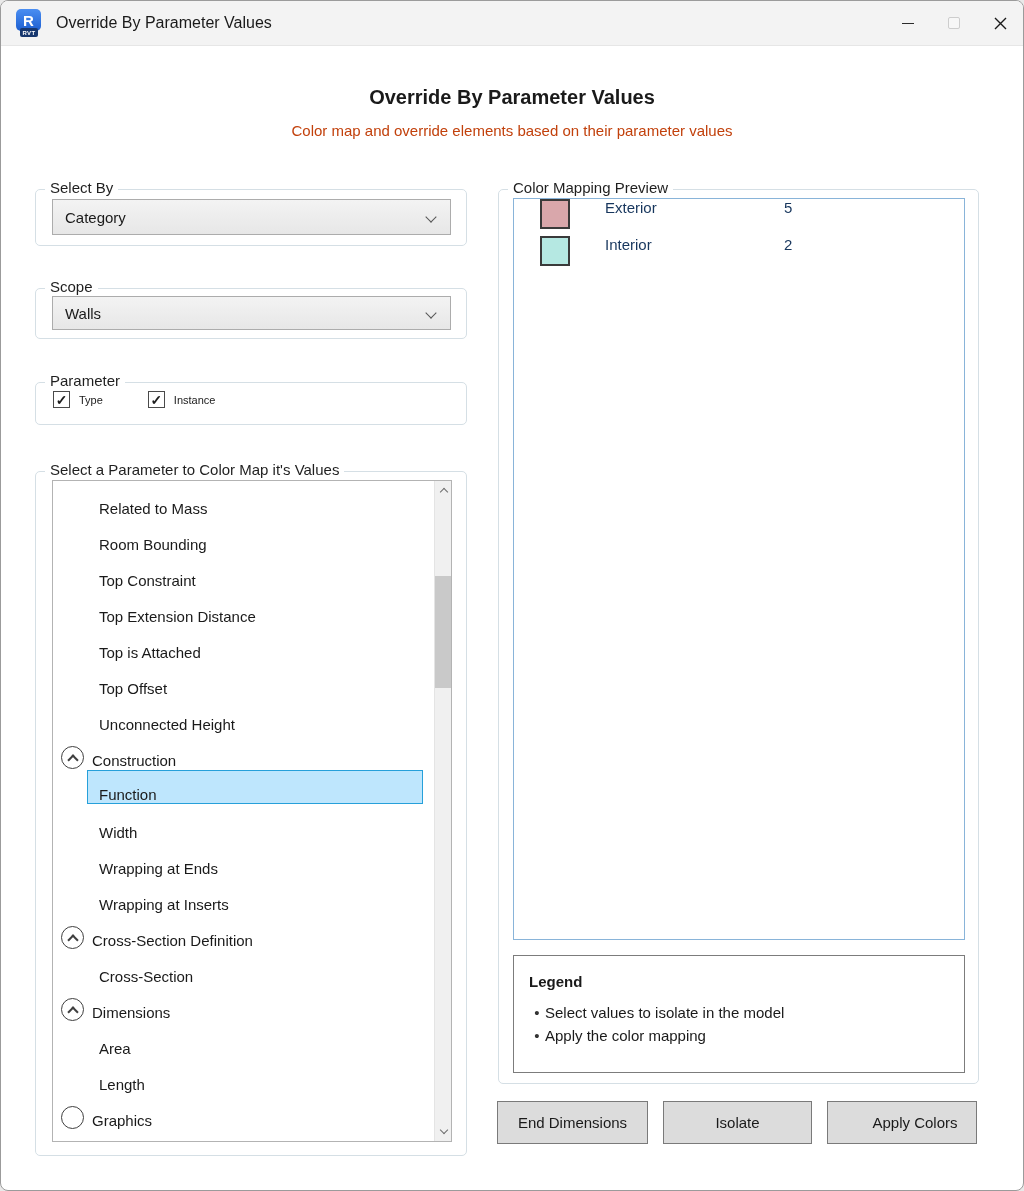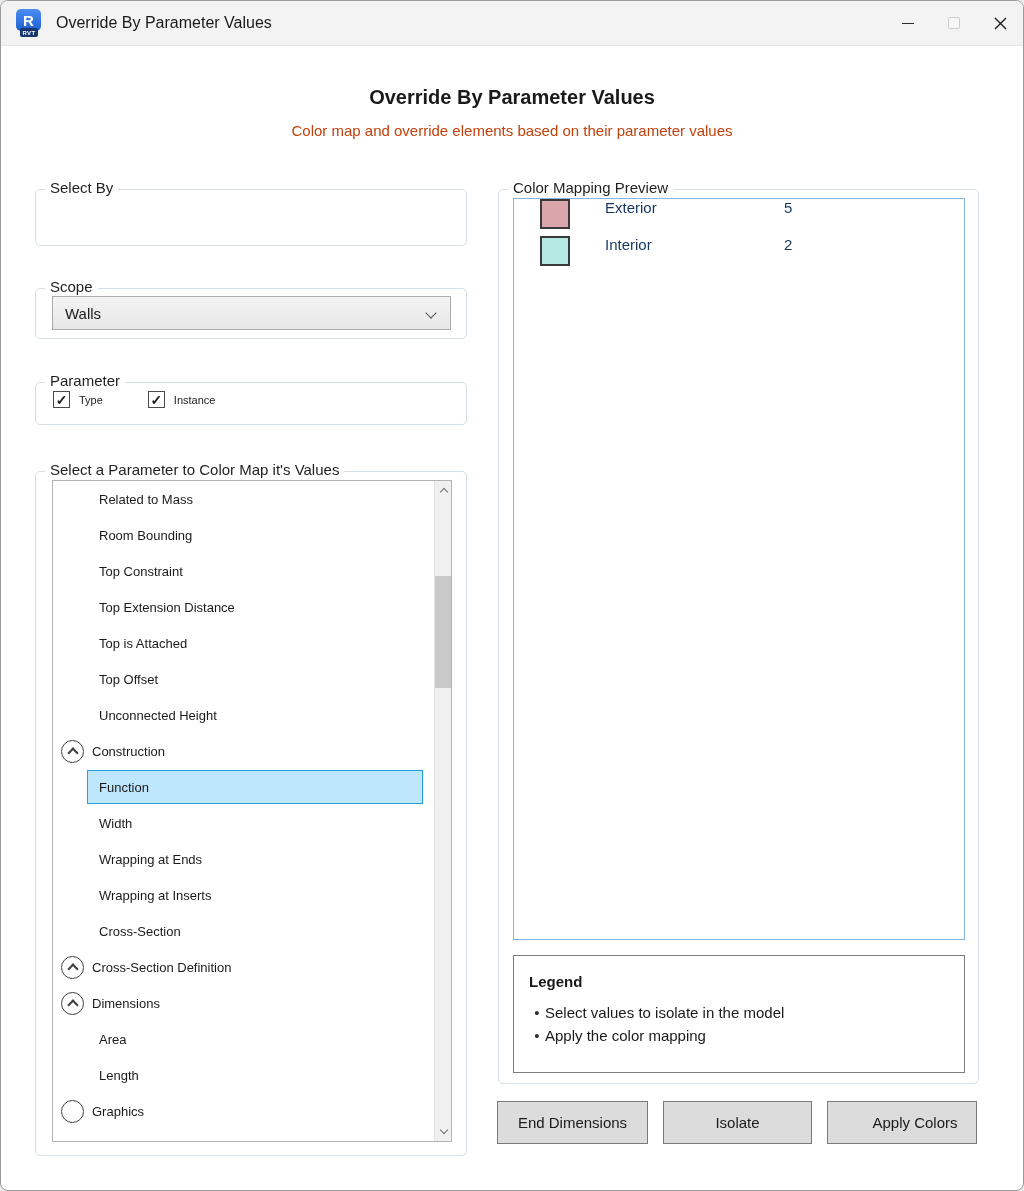--- a/index.html
+++ b/index.html
@@ -39,21 +39,21 @@
   
   .cbrow{position:absolute;left:17px;top:8px;display:flex;}
   .cb{display:flex;align-items:center;margin-right:45px;}
   .cb .box{width:17px;height:17px;border:1.6px solid #4a4a4a;background:#fff;display:flex;
     align-items:center;justify-content:center;margin-right:9px;font-size:14px;font-weight:bold;color:#1c1c1c;line-height:1;}
   .cb .lbl{font-size:11px;text-align:right;}
   
   .listbox{position:absolute;left:16px;top:8px;width:400px;height:662px;border:1px solid #b3b3b3;
     background:#fff;overflow:hidden;}
   .rows{position:absolute;left:0;top:0;width:383px;}
-  .row{height:36px;display:flex;align-items:center;font-size:13px;}
+  .row{height:36px;display:flex;align-items:flex-end;font-size:15px;}
   .child-row{padding-left:46px;}
   .group-row{padding-left:8px;}
   .row.sel{margin-left:34px;margin-right:13px;padding-left:11px;height:34px;margin-top:1px;margin-bottom:1px;
     background:#bee6fd;border:1px solid #26a0da;}
   .expander{width:23px;height:23px;border:1.6px solid #3f3f3f;border-radius:50%;display:flex;
     align-items:center;justify-content:center;flex:none;margin-right:8px;background:#fff;}
   .chev-up{width:8px;height:8px;border-top:2px solid #3f3f3f;border-left:2px solid #3f3f3f;
     transform:rotate(45deg);margin-top:4px;}
   
   .sb{position:absolute;top:0;right:0;width:17px;height:100%;background:#f0f0f0;border-left:1px solid #e4e4e4;}
@@ -112,20 +112,24 @@
         </svg>
       </div>
     </div>
   </div>
 
   <div class="app-heading">Override By Parameter Values</div>
   <div class="app-sub">Color map and override elements based on their parameter values</div>
 
   <div class="group" style="left:34px;top:188px;width:432px;height:57px;">
     <div class="glabel">Select By</div>
+    <div class="combo" style="top:9px;">
+      <span>Category</span>
+      <span class="chev-down"></span>
+    </div>
   </div>
 
   <div class="group" style="left:34px;top:287px;width:432px;height:51px;">
     <div class="glabel">Scope</div>
     <div class="combo" style="top:7px;height:34px;">
       <span>Walls</span>
       <span class="chev-down" style="top:12px;"></span>
     </div>
   </div>
 
@@ -179,28 +183,28 @@
           </div>
           <div class="row child-row">
             <span>Width</span>
           </div>
           <div class="row child-row">
             <span>Wrapping at Ends</span>
           </div>
           <div class="row child-row">
             <span>Wrapping at Inserts</span>
           </div>
-          <div class="row child-row">
-            <span>Cross-Section</span>
-          </div>
           <div class="row group-row">
             <span class="expander">
               <span class="chev-up"></span>
             </span>
             <span>Cross-Section Definition</span>
+          </div>
+          <div class="row child-row">
+            <span>Cross-Section</span>
           </div>
           <div class="row group-row">
             <span class="expander">
               <span class="chev-up"></span>
             </span>
             <span>Dimensions</span>
           </div>
           <div class="row child-row">
             <span>Area</span>
           </div>

